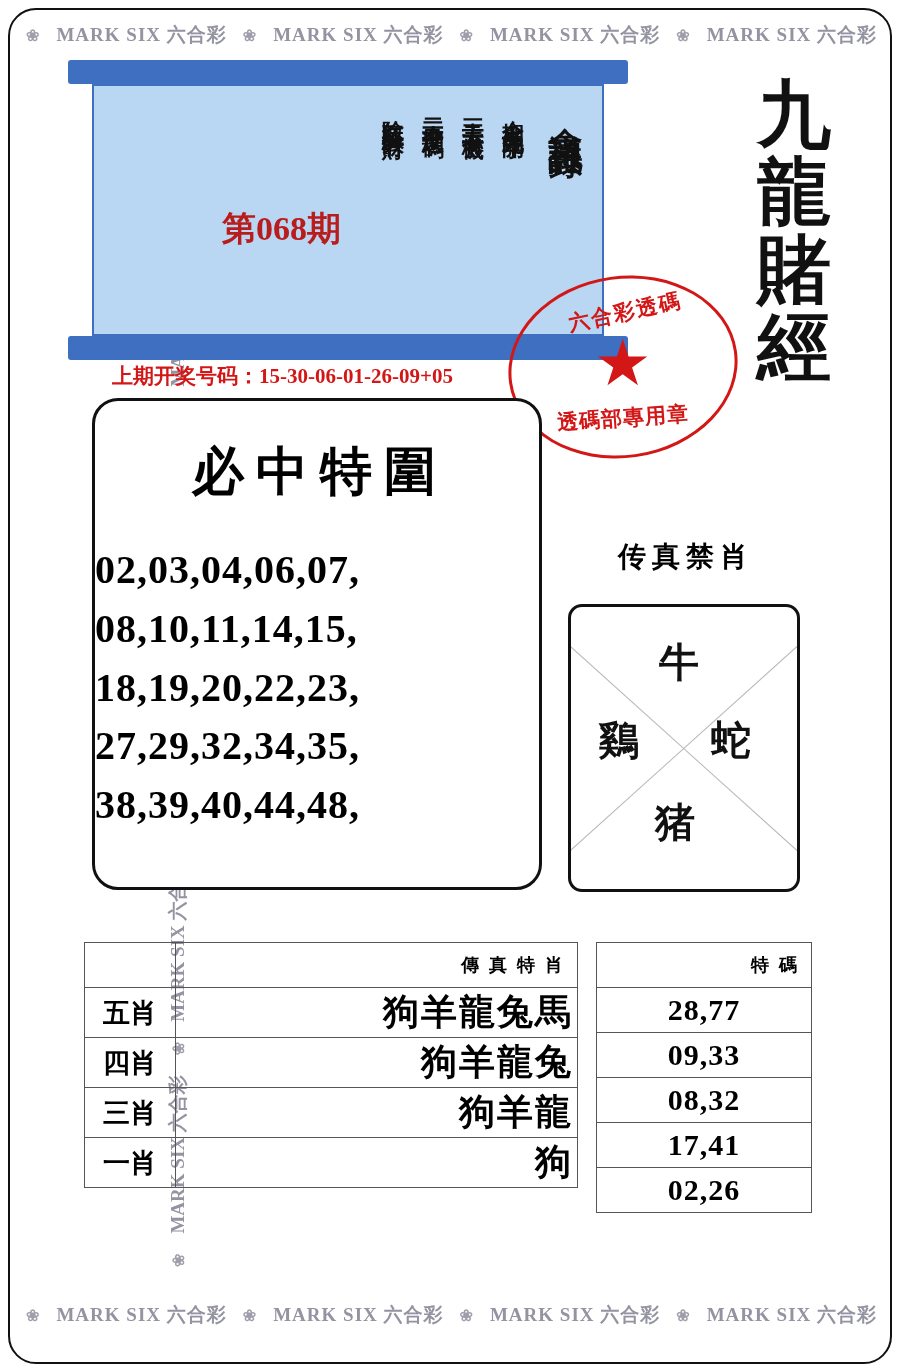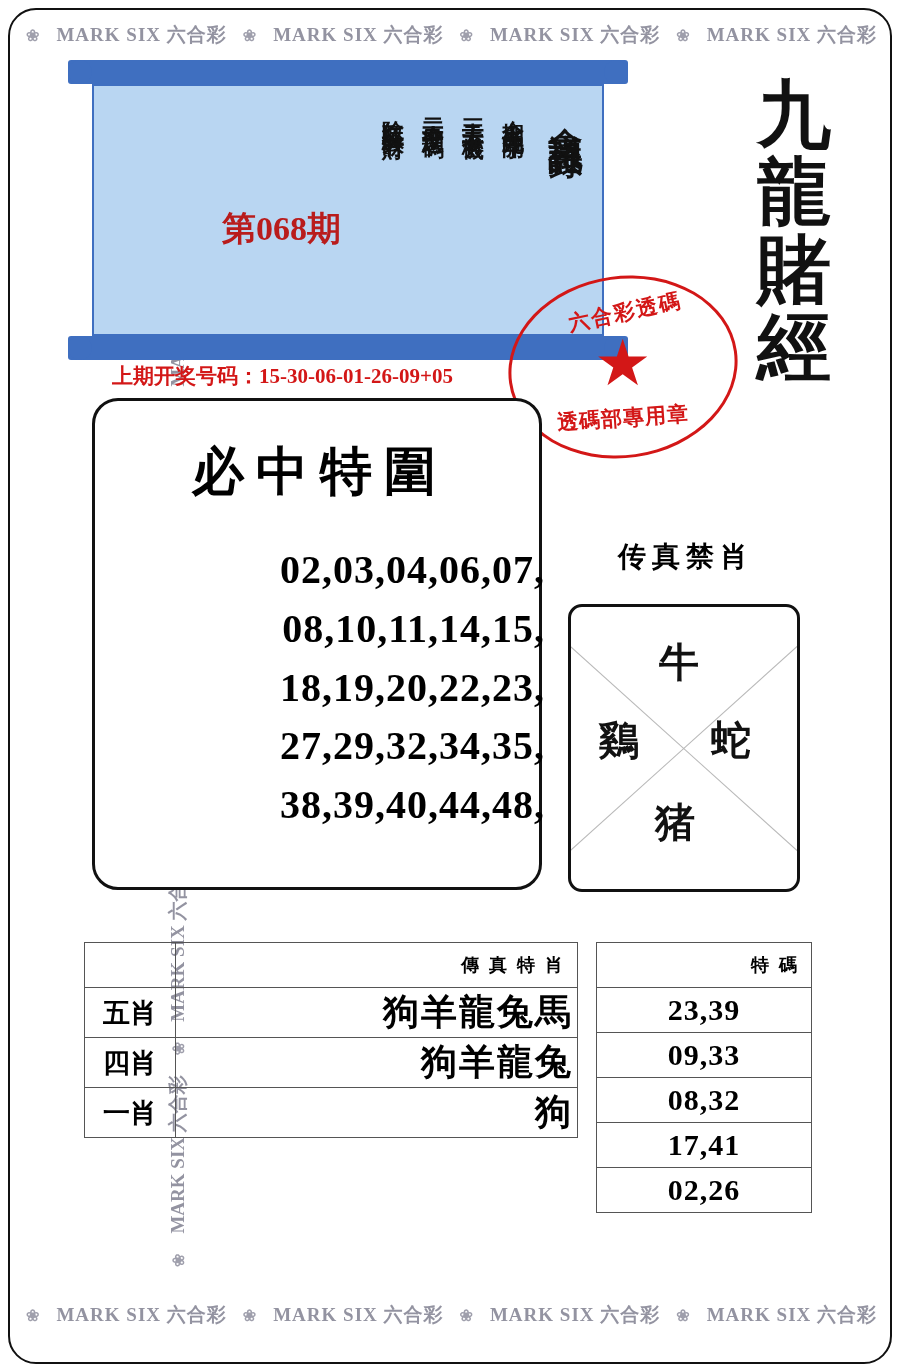--- a/index.html
+++ b/index.html
@@ -57,21 +57,21 @@
      font-size:21px;font-weight:bold;letter-spacing:2px;transform:rotate(-12deg);}
   .stamp-bot{position:absolute;left:12px;top:128px;width:206px;text-align:center;color:#d31717;
      font-size:21px;font-weight:bold;letter-spacing:1px;transform:rotate(-4deg);}
   .star{position:absolute;left:86px;top:62px;width:0;height:0;color:#d31717;font-size:64px;line-height:52px;}
 
   
   .numbox{position:absolute;left:92px;top:398px;width:450px;height:492px;border:3px solid #111;
      border-radius:26px;box-sizing:border-box;background:#fff;}
   .numbox-title{position:absolute;left:0;top:36px;width:450px;text-align:center;
      font-size:52px;font-weight:bold;letter-spacing:12px;}
-  .numrows{position:absolute;left:0;top:140px;width:450px;text-align:right;}
+  .numrows{position:absolute;left:0;top:140px;width:450px;text-align:left;}
   .numrows div{font-size:40px;font-weight:bold;letter-spacing:1px;line-height:1.47;}
 
   
   .fz-title{position:absolute;left:566px;top:538px;width:240px;text-align:center;
      font-size:28px;font-weight:bold;letter-spacing:6px;}
   .fz-box{position:absolute;left:568px;top:604px;width:232px;height:288px;border:3px solid #111;
      border-radius:14px;box-sizing:border-box;background:#fff;overflow:hidden;}
   .fz-x{position:absolute;left:0;top:0;width:100%;height:100%;}
   .fz-x i{position:absolute;left:-22%;top:50%;width:144%;height:1px;background:#b9b9b9;display:block;}
   .fz-x i.a{transform:rotate(42deg);}
@@ -167,33 +167,37 @@
     </tr>
     <tr>
       <td class="c-lab">五肖</td>
       <td class="c-val">狗羊龍兔馬</td>
     </tr>
     <tr>
       <td class="c-lab">四肖</td>
       <td class="c-val">狗羊龍兔</td>
     </tr>
     <tr>
+      <td class="c-lab">三肖</td>
+      <td class="c-val">狗羊龍</td>
+    </tr>
+    <tr>
       <td class="c-lab">一肖</td>
       <td class="c-val">狗</td>
     </tr>
   </tbody>
     </table>
 
   <table class="tbl-right">
     <tbody>
         <tr>
       <th>特碼</th>
     </tr>
     <tr>
-      <td class="c-num">23,39</td>
+      <td class="c-num">28,77</td>
     </tr>
     <tr>
       <td class="c-num">09,33</td>
     </tr>
     <tr>
       <td class="c-num">08,32</td>
     </tr>
     <tr>
       <td class="c-num">17,41</td>
     </tr>

